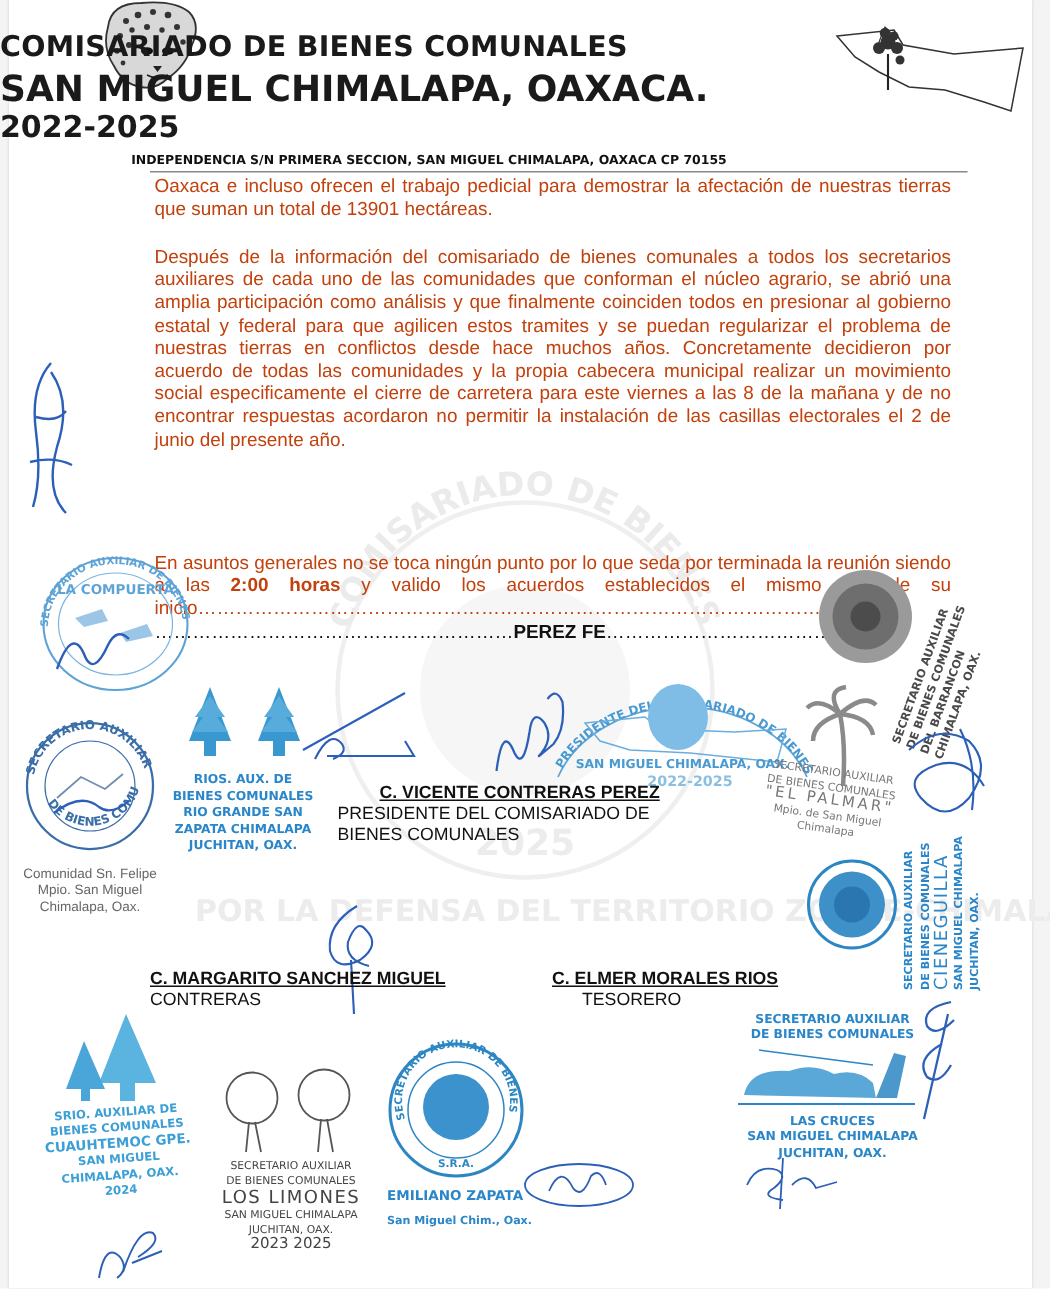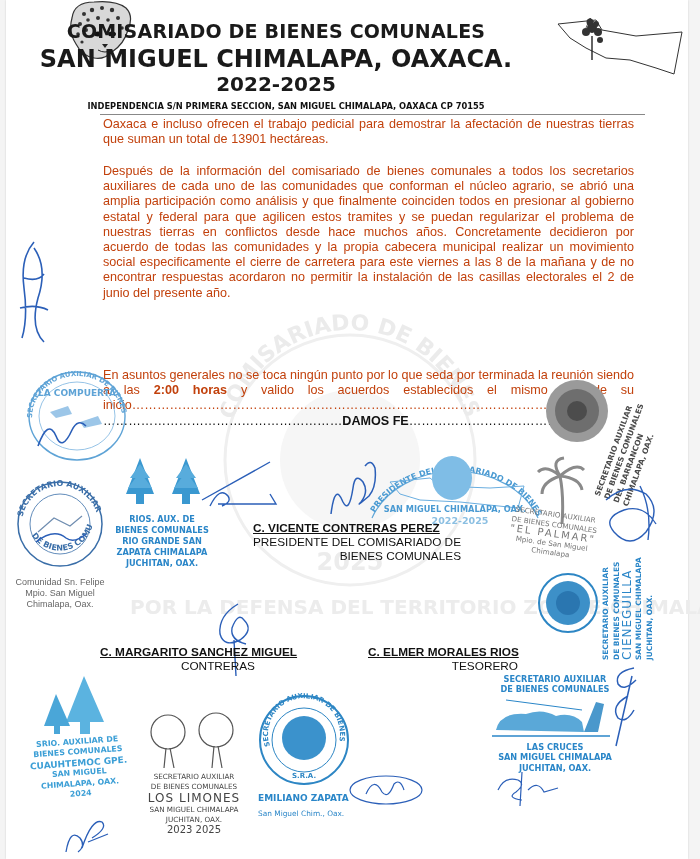--- a/index.html
+++ b/index.html
@@ -1,31 +1,31 @@
 <!DOCTYPE html>
 <html><head>
 <meta charset="utf-8">
 <style>
   html, body { margin:0; padding:0; }
   body { width:700px; height:859px; background:#f4f4f4; position:relative; overflow:hidden; font-family:"Liberation Sans", sans-serif; color:#111; }
   .page { position:absolute; left:6px; top:0; width:682px; height:859px; background:#fff; box-shadow:0 0 2px rgba(0,0,0,0.15); }
   .abs { position:absolute; }
-  .hdr-title { left:0; width:552px; text-align:center; font-family:"DejaVu Sans", sans-serif; font-weight:bold; color:#1a1a1a; }
+  .hdr-title { left:0; width:552px; text-align:left; font-family:"DejaVu Sans", sans-serif; font-weight:bold; color:#1a1a1a; }
   .t1 { top:20px; font-size:19px; letter-spacing:0.2px; }
   .t2 { top:45px; font-size:24px; }
   .t3 { top:72px; font-size:20px; }
   .addr { top:101px; left:0; width:572px; text-align:center; font-size:8.3px; font-weight:bold; font-family:"DejaVu Sans", sans-serif; }
   .rule { left:100px; width:545px; top:114px; height:0; border-top:1px solid #888; }
   .para { left:103px; width:531px; font-size:12.6px; line-height:15.2px; text-align:justify; text-align-last:left; color:#c2410c; }
   .p1 { top:117px; }
   .p2 { top:164px; }
   .p3 { top:368px; left:103px; width:531px; }
   .damos { top:414px; left:103px; width:500px; font-size:12.6px; white-space:nowrap; overflow:hidden; }
   .sig-name { font-weight:bold; text-decoration:underline; font-size:11.8px; white-space:nowrap; }
-  .sig-role { font-size:11.8px; text-align:right; white-space:nowrap; }
+  .sig-role { font-size:11.8px; text-align:left; white-space:nowrap; }
   .watermark { font-family:"DejaVu Sans", sans-serif; font-weight:bold; color:#ececec; font-size:20px; white-space:nowrap; }
   .stamp-text { font-family:"DejaVu Sans", sans-serif; font-weight:bold; color:#2a86c8; text-align:center; line-height:11px; }
   .gray-text { color:#666; font-size:9px; text-align:center; line-height:11px; }
   svg { position:absolute; overflow:visible; }
 </style>
 </head>
 <body>
 
 <div class="page"></div>
 
@@ -79,21 +79,21 @@
   <circle cx="150" cy="160" r="125" fill="none" stroke="#efefef" stroke-width="3"></circle>
   <circle cx="150" cy="160" r="70" fill="#f6f6f6"></circle>
   <text font-family="DejaVu Sans, sans-serif" font-weight="bold" font-size="22" fill="#ebebeb"><textPath href="#wmArc" startOffset="8%">COMISARIADO DE BIENES</textPath></text>
   <text x="150" y="270" text-anchor="middle" font-family="DejaVu Sans, sans-serif" font-weight="bold" font-size="24" fill="#ececec">2025</text>
 </svg>
 <div class="abs watermark" style="left:130px;top:595px">POR LA DEFENSA DEL TERRITORIO ZOQUE-CHIMALAPA</div>
 
 <div class="abs para p1">Oaxaca e incluso ofrecen el trabajo pedicial para demostrar la afectación de nuestras tierras  que suman un total de 13901 hectáreas.</div>
 <div class="abs para p2">Después de la información del comisariado de bienes comunales a todos los secretarios auxiliares de cada uno de las comunidades que conforman el núcleo agrario, se abrió una amplia participación como análisis y que finalmente coinciden todos en presionar al gobierno estatal y federal para que agilicen estos tramites y se puedan regularizar el problema de nuestras tierras en conflictos desde hace muchos años.  Concretamente decidieron por acuerdo de todas las comunidades y la propia cabecera municipal realizar un movimiento social especificamente el cierre de carretera para este viernes a las 8 de la mañana y de no encontrar respuestas acordaron no permitir la instalación de las casillas electorales el 2 de junio del presente año.</div>
 <div class="abs para p3"><span>En asuntos generales no se toca ningún punto por lo que seda por terminada la reunión siendo a las </span><b>2:00 horas</b><span> y valido los acuerdos establecidos el mismo día de su inicio………………………………………………………………………………………………</span></div>
-<div class="abs damos"><span>…………………………………………………</span><b>DAMOS FE</b><span>……………………………………………………………</span></div>
+<div class="abs damos"><span>…………………………………………………</span><b>PEREZ FE</b><span>……………………………………………………………</span></div>
 
 <svg style="left:14px;top:238px;width:40px;height:110px" viewBox="0 0 40 110">
   <path d="M20 4 Q6 20 10 50 Q14 80 8 100 M20 10 Q34 30 24 60 Q16 90 30 104 M10 40 Q24 44 30 36 M6 70 Q22 66 34 72" fill="none" stroke="#2b5fb8" stroke-width="1.6"></path>
 </svg>
 
 <svg style="left:22px;top:366px;width:110px;height:96px" viewBox="0 0 110 96">
   <defs>
       <path id="arcComp" d="M10 52 A45 42 0 0 1 100 52"></path>
     </defs>
   <ellipse cx="55" cy="50" rx="48" ry="44" fill="none" stroke="#5ea3d6" stroke-width="1.4"></ellipse>
@@ -241,21 +241,21 @@
   <defs>
       <path id="arcEZ" d="M12 52 A36 36 0 1 1 80 52"></path>
     </defs>
   <circle cx="46" cy="46" r="44" fill="none" stroke="#2d86c4" stroke-width="2"></circle>
   <circle cx="46" cy="46" r="32" fill="none" stroke="#2d86c4" stroke-width="1"></circle>
   <text font-size="7" font-weight="bold" fill="#2d86c4" font-family="DejaVu Sans, sans-serif"><textPath href="#arcEZ">SECRETARIO AUXILIAR DE BIENES COMUNALES</textPath></text>
   <circle cx="46" cy="44" r="22" fill="#3b92cc"></circle>
   <text x="46" y="84" text-anchor="middle" font-size="7" font-weight="bold" fill="#2d86c4" font-family="DejaVu Sans, sans-serif">S.R.A.</text>
 </svg>
 <div class="abs stamp-text" style="left:258px;top:793px;font-size:9px;text-align:center;color:#2a86c8">EMILIANO ZAPATA</div>
-<div class="abs stamp-text" style="left:258px;top:808px;font-size:7.4px;font-weight:normal;text-align:left;color:#2a86c8">San Miguel Chim., Oax.</div>
+<div class="abs stamp-text" style="left:258px;top:808px;font-size:7.4px;font-weight:bold;text-align:left;color:#2a86c8">San Miguel Chim., Oax.</div>
 <svg style="left:346px;top:770px;width:80px;height:40px" viewBox="0 0 80 40">
   <ellipse cx="40" cy="20" rx="36" ry="14" fill="none" stroke="#2b5fb8" stroke-width="1.2"></ellipse>
   <path d="M20 24 Q28 6 36 22 Q42 30 48 14 Q54 8 58 20" fill="none" stroke="#2b5fb8" stroke-width="1.2"></path>
 </svg>
 
 <div class="abs stamp-text" style="left:480px;top:674px;width:150px;font-size:8.2px;line-height:10px;color:#2a86c8">
   <div>SECRETARIO AUXILIAR</div>
   <div>DE BIENES COMUNALES</div>
 </div>
 <svg style="left:486px;top:696px;width:130px;height:44px" viewBox="0 0 130 44">

